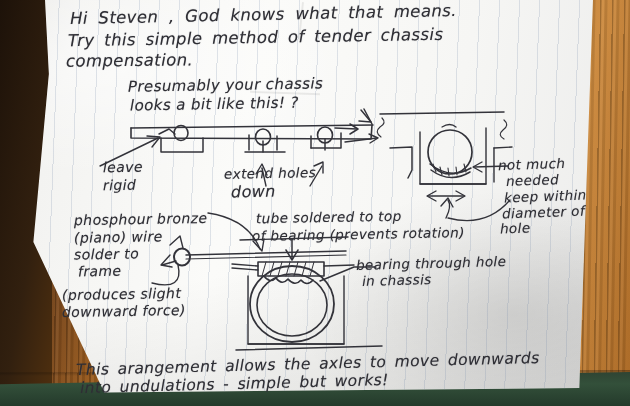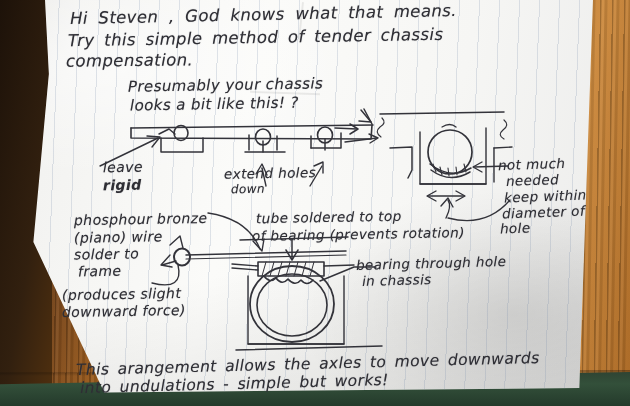--- a/index.html
+++ b/index.html
@@ -111,30 +111,30 @@
 
     <path d="M220 34 L252 30" stroke-width="1.4"></path>
     <path d="M244 26 L253 30 L245 35" stroke-width="1.4"></path>
   </svg>
 
   <svg class="ink" style="left:96px;top:132px;width:72px;height:38px;" viewBox="0 0 72 38">
     <path d="M4 34 L62 6" stroke-width="1.4"></path>
     <path d="M51 4 L64 5 L56 15" stroke-width="1.4"></path>
   </svg>
   <div class="hw" style="left:103px;top:159px;font-size:14px;transform:rotate(-1deg);text-align:center;">leave</div>
-  <div class="hw" style="left:103px;top:177px;font-size:14px;transform:rotate(-1deg);font-weight:bold;">rigid</div>
+  <div class="hw" style="left:103px;top:177px;font-size:14px;transform:rotate(-1deg);">rigid</div>
 
   <svg class="ink" style="left:240px;top:150px;width:115px;height:40px;" viewBox="0 0 115 40">
     <path d="M26 36 L22 18" stroke-width="1.4"></path>
     <path d="M16 24 L22 14 L27 25" stroke-width="1.4"></path>
     <path d="M70 36 L82 16" stroke-width="1.4"></path>
     <path d="M74 16 L83 12 L83 23" stroke-width="1.4"></path>
   </svg>
   <div class="hw" style="left:224px;top:165px;font-size:13.5px;transform:rotate(-1deg);">extend holes</div>
-  <div class="hw" style="left:231px;top:182px;font-size:12px;transform:rotate(-1deg);">down</div>
+  <div class="hw" style="left:231px;top:182px;font-size:16px;transform:rotate(-1deg);">down</div>
 
   <svg class="ink" style="left:378px;top:100px;width:160px;height:120px;" viewBox="0 0 160 120">
 
     <path d="M2 14 L126 12" stroke-width="1.5"></path>
 
     <path d="M4 18 q5 5 -2 9 q-6 5 1 10" stroke-width="1.2"></path>
     <path d="M126 20 q6 5 -1 10 q-6 5 1 9" stroke-width="1.2"></path>
 
     <path d="M12 48 L34 47 L34 70 L30 78" stroke-width="1.5"></path>
 

